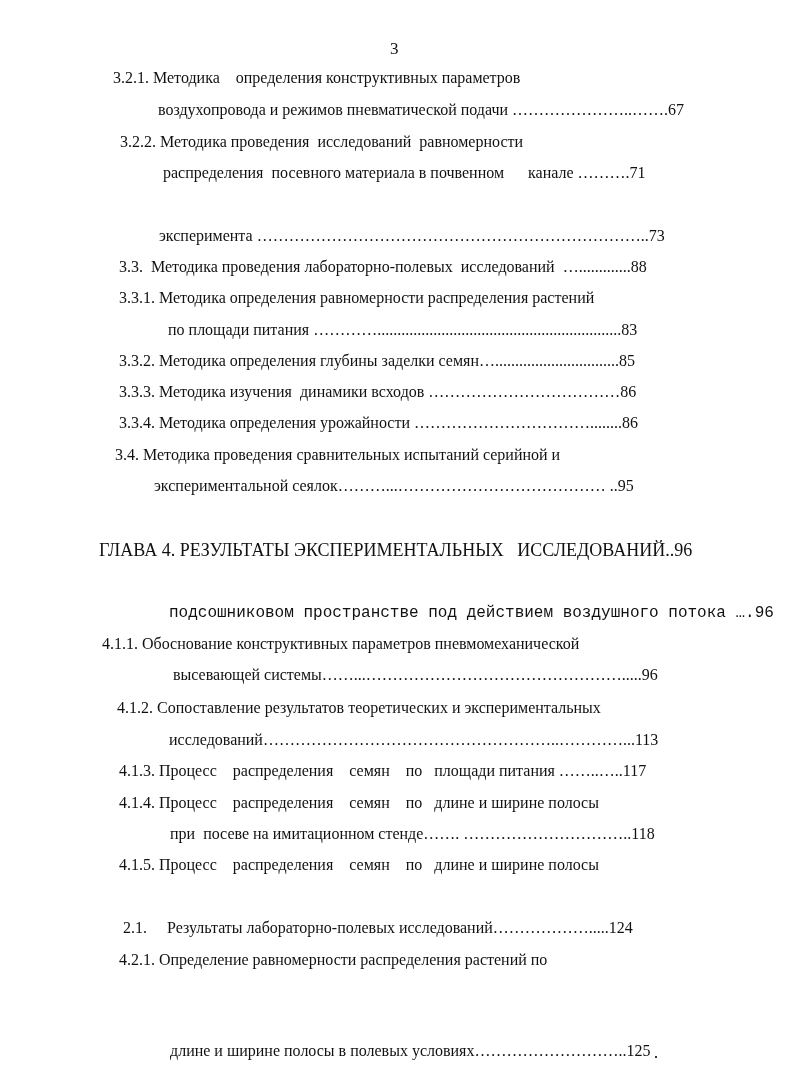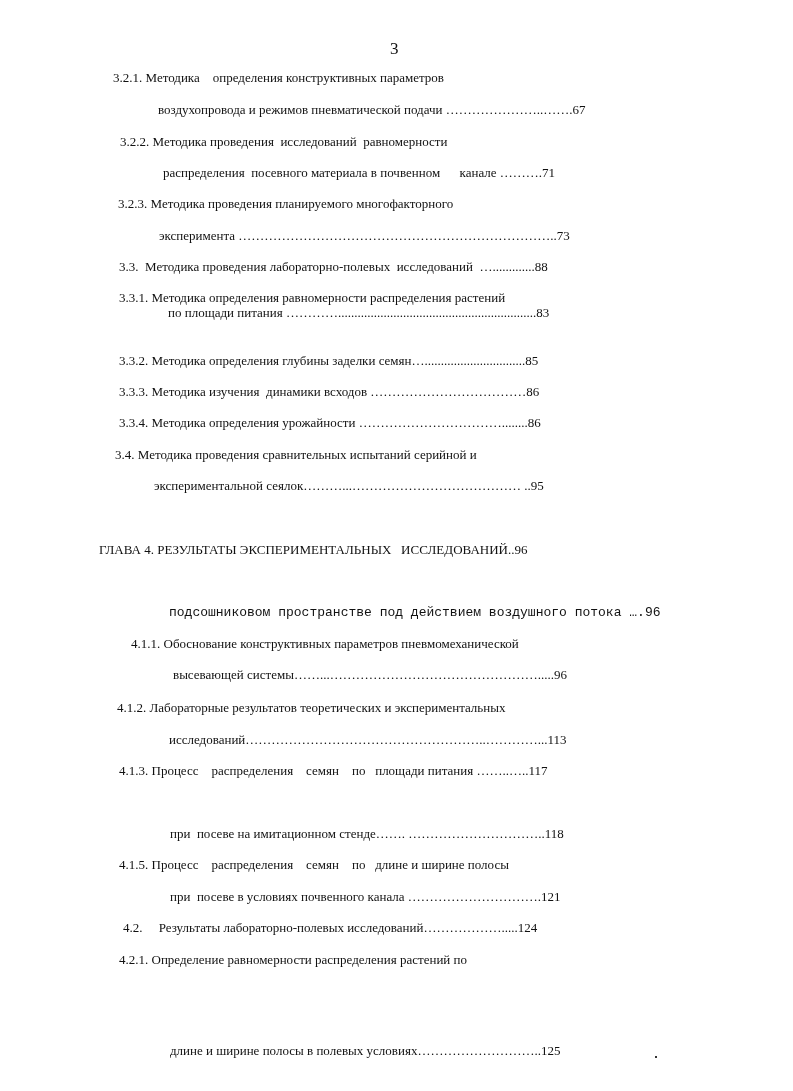--- a/index.html
+++ b/index.html
@@ -16,34 +16,34 @@
       color: #111111;
     }
     .page {
       position: absolute;
       left: 0; top: 0;
       width: 793px;
       height: 1091px;
     }
     .line {
       position: absolute;
-      font-size: 13px;
+      font-size: 16px;
       line-height: 22px;
       white-space: pre;
       letter-spacing: 0;
     }
     .page-number {
       position: absolute;
       left: 390px;
       top: 38px;
       font-size: 17px;
       line-height: 22px;
     }
     .chapter {
-      font-size: 13px;
+      font-size: 18px;
     }
     .dot-mark {
       position: absolute;
       width: 2px;
       height: 2px;
       background: #333;
       left: 655px;
       top: 1056px;
     }
   </style>
@@ -52,54 +52,53 @@
 
 <div class="page">
   <div class="page-number">3</div>
 
   <div class="line" style="left:113px; top:67px;">3.2.1. Методика    определения конструктивных параметров</div>
   <div class="line" style="left:158px; top:99px;">воздухопровода и режимов пневматической подачи …………………..…….67</div>
 
   <div class="line" style="left:120px; top:131px;">3.2.2. Методика проведения  исследований  равномерности</div>
   <div class="line" style="left:163px; top:162px;">распределения  посевного материала в почвенном      канале ……….71</div>
 
-  <div class="line" style="left:118px; top:193px;">3.2.3. Методика проведения планируемого многофакторного</div>
   <div class="line" style="left:159px; top:225px;">эксперимента ………………………………………………………………..73</div>
 
   <div class="line" style="left:119px; top:256px;">3.3.  Методика проведения лабораторно-полевых  исследований  ….............88</div>
 
   <div class="line" style="left:119px; top:287px;">3.3.1. Методика определения равномерности распределения растений</div>
-  <div class="line" style="left:168px; top:302px;">по площади питания ………….............................................................83</div>
+  <div class="line" style="left:168px; top:319px;">по площади питания ………….............................................................83</div>
 
   <div class="line" style="left:119px; top:350px;">3.3.2. Методика определения глубины заделки семян…...............................85</div>
 
   <div class="line" style="left:119px; top:381px;">3.3.3. Методика изучения  динамики всходов ………………………………86</div>
 
   <div class="line" style="left:119px; top:412px;">3.3.4. Методика определения урожайности ……………………………........86</div>
 
   <div class="line" style="left:115px; top:444px;">3.4. Методика проведения сравнительных испытаний серийной и</div>
   <div class="line" style="left:154px; top:475px;">экспериментальной сеялок………...………………………………… ..95</div>
 
   <div class="line chapter" style="left:99px; top:539px;">ГЛАВА 4. РЕЗУЛЬТАТЫ ЭКСПЕРИМЕНТАЛЬНЫХ   ИССЛЕДОВАНИЙ..96</div>
 
   <div class="line" style="left:169px; top:602px;font-family:Liberation Mono, monospace;">подсошниковом пространстве под действием воздушного потока ….96</div>
 
-  <div class="line" style="left:131px; top:633px;text-align:center;">4.1.1. Обоснование конструктивных параметров пневмомеханической</div>
+  <div class="line" style="left:102px; top:633px;text-align:center;">4.1.1. Обоснование конструктивных параметров пневмомеханической</div>
   <div class="line" style="left:173px; top:664px;">высевающей системы……...………………………………………….....96</div>
 
-  <div class="line" style="left:117px; top:697px;">4.1.2. Лабораторные результатов теоретических и экспериментальных</div>
+  <div class="line" style="left:117px; top:697px;">4.1.2. Сопоставление результатов теоретических и экспериментальных</div>
   <div class="line" style="left:169px; top:729px;">исследований………………………………………………..…………...113</div>
 
   <div class="line" style="left:119px; top:760px;">4.1.3. Процесс    распределения    семян    по   площади питания ……..…..117</div>
 
+  <div class="line" style="left:119px; top:792px;">4.1.4. Процесс    распределения    семян    по   длине и ширине полосы</div>
   <div class="line" style="left:170px; top:823px;">при  посеве на имитационном стенде……. …………………………..118</div>
 
   <div class="line" style="left:119px; top:854px;">4.1.5. Процесс    распределения    семян    по   длине и ширине полосы</div>
-  <div class="line" style="left:170px; top:886px;">при  посеве в условиях почвенного канала ………………………….121</div>
 
-  <div class="line" style="left:123px; top:917px;">4.2.     Результаты лабораторно-полевых исследований……………….....124</div>
+  <div class="line" style="left:123px; top:917px;">2.1.     Результаты лабораторно-полевых исследований……………….....124</div>
 
   <div class="line" style="left:119px; top:949px;">4.2.1. Определение равномерности распределения растений по</div>
   <div class="line" style="left:170px; top:1040px;">длине и ширине полосы в полевых условиях………………………..125</div>
 
 
   <div class="dot-mark"></div>
 </div>
 
 </body></html>

